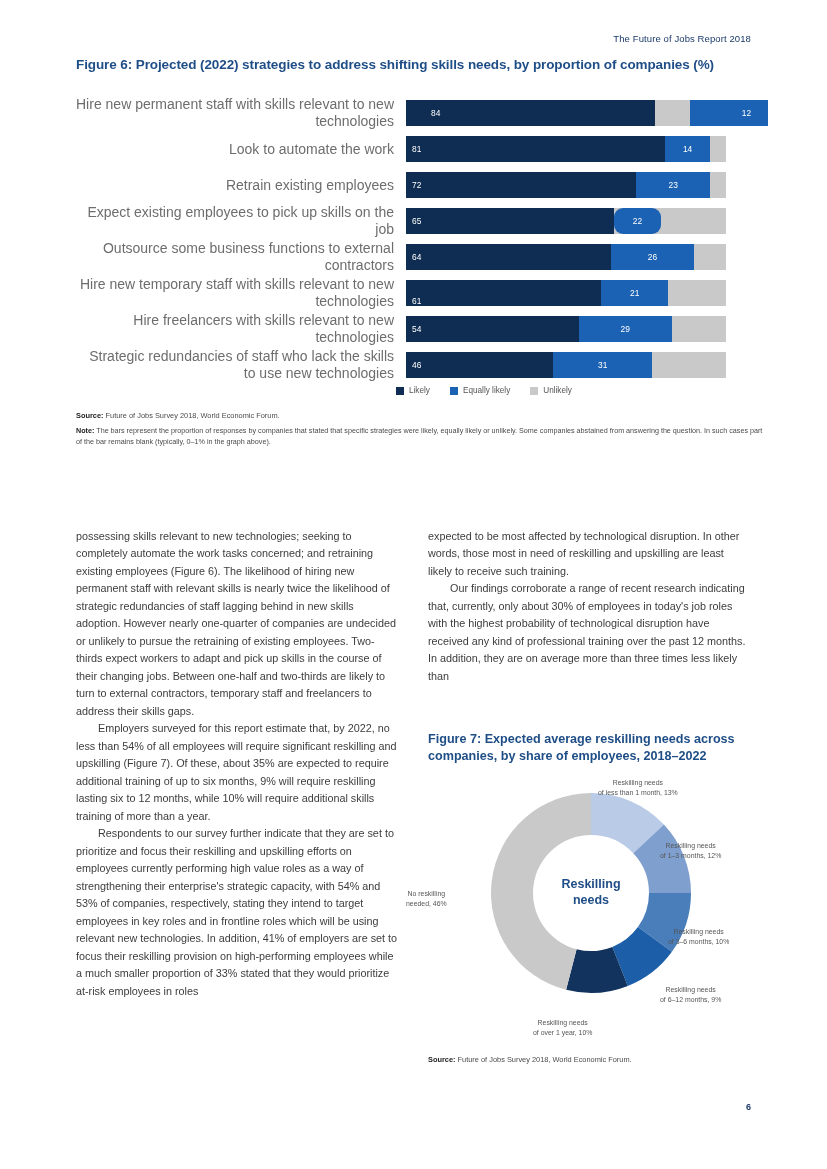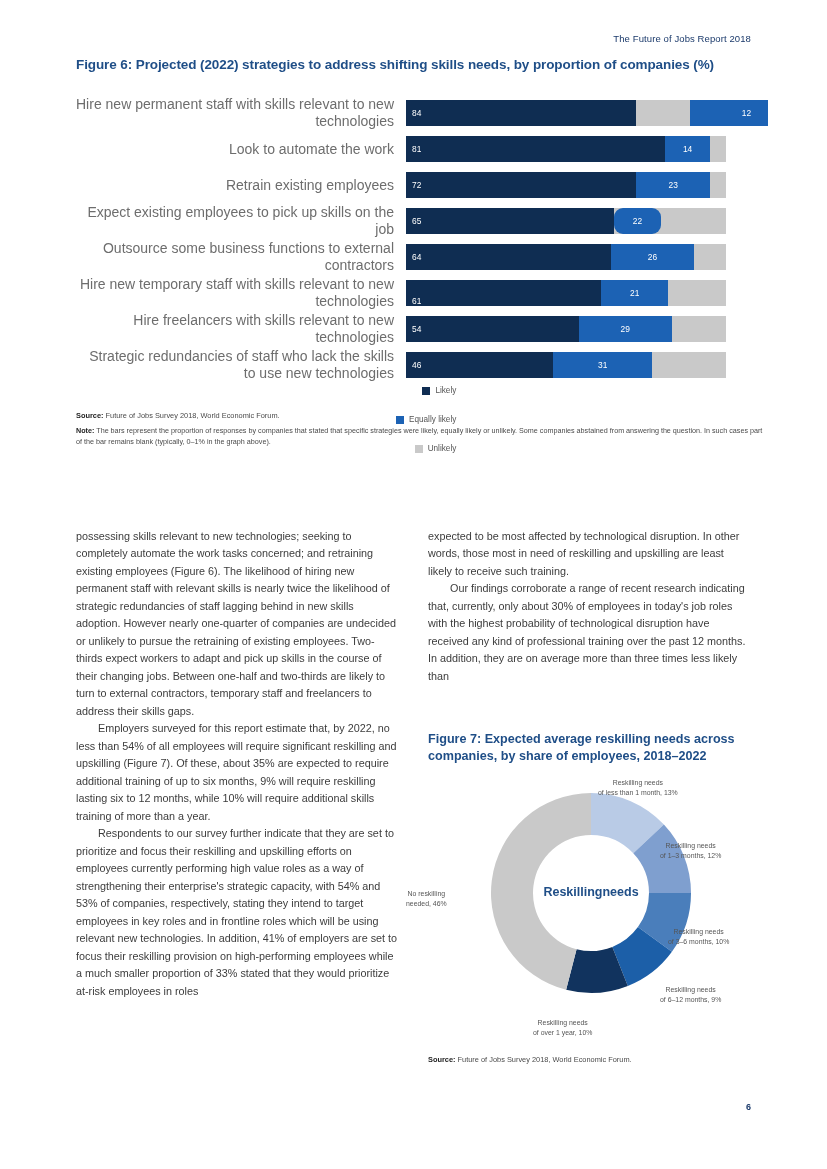--- a/index.html
+++ b/index.html
@@ -37,22 +37,22 @@
   .seg.likely{ left:0; background:#0f2d52; }
   .seg.equally{ background:#1c62b4; }
   .seg span{
     font-size:8.4px; color:#ffffff; font-weight:normal;
   }
   .seg.likely span{ margin-left:6px; }
   .seg.equally span{ width:100%; text-align:center; }
 
   .legend{
     position:absolute; left:396px; top:386px;
-    display:flex; align-items:flex-end; gap:20px;
-    font-size:8.2px; color:#555;flex-direction:column;
+    display:flex; align-items:flex-start; gap:20px;
+    font-size:8.2px; color:#555;
   }
   .legend .item{ display:flex; align-items:center; gap:5px; }
   .sw{ width:8px; height:8px; display:inline-block; }
   .sw.k1{ background:#0f2d52; }
   .sw.k2{ background:#1c62b4; }
   .sw.k3{ background:#c9c9c9; }
 
   .fig6-source{
     position:absolute; left:76px; top:411px; width:690px;
     font-size:7.4px; color:#4a4a4a; line-height:1.45;
@@ -75,21 +75,21 @@
 
   
   .fig7-title{
     position:absolute; left:428px; top:731px; width:330px;
     font-size:12.6px; font-weight:bold; color:#1f4e87; line-height:1.35;
   }
   .fig7-wrap{ position:absolute; left:428px; top:775px; width:340px; height:280px; }
   .donut{ position:absolute; left:58px; top:13px; width:210px; height:210px; }
   .donut-center{
     position:absolute; left:103px; top:58px; width:120px; height:120px;
-    display:flex; flex-direction:row; align-items:center; justify-content:center;
+    display:flex; flex-direction:column; align-items:center; justify-content:center;
     text-align:center; font-size:12.5px; font-weight:bold; color:#1f4e87; line-height:1.25;
   }
   .dlabel{
     position:absolute; font-size:6.9px; color:#555; line-height:1.45; text-align:center;
     white-space:nowrap;
   }
   .dlabel.l-lt1m{ left:170px; top:3px; }
   .dlabel.l-1to3{ left:232px; top:66px; }
   .dlabel.l-3to6{ left:240px; top:152px; }
   .dlabel.l-6to12{ left:232px; top:210px; }
@@ -112,21 +112,21 @@
 <div class="page">
 
   <div class="running-head">The Future of Jobs Report 2018</div>
 
   <div class="fig6-title">Figure 6: Projected (2022) strategies to address shifting skills needs, by proportion of companies (%)</div>
 
   <div class="fig6-chart" id="fig6rows">
       <div class="brow">
         <div class="blabel">Hire new permanent staff with skills relevant to new technologies</div>
         <div class="btrack">
-          <div class="seg likely" style="width: 230px;">
+          <div class="seg likely" style="width: 230px; padding-left: 19px;">
             <span>84</span>
           </div>
           <div class="seg equally" style="left: 284px; width: 43px; padding-left: 35px;">
             <span>12</span>
           </div>
         </div>
       </div>
       <div class="brow">
         <div class="blabel">Look to automate the work</div>
         <div class="btrack">

